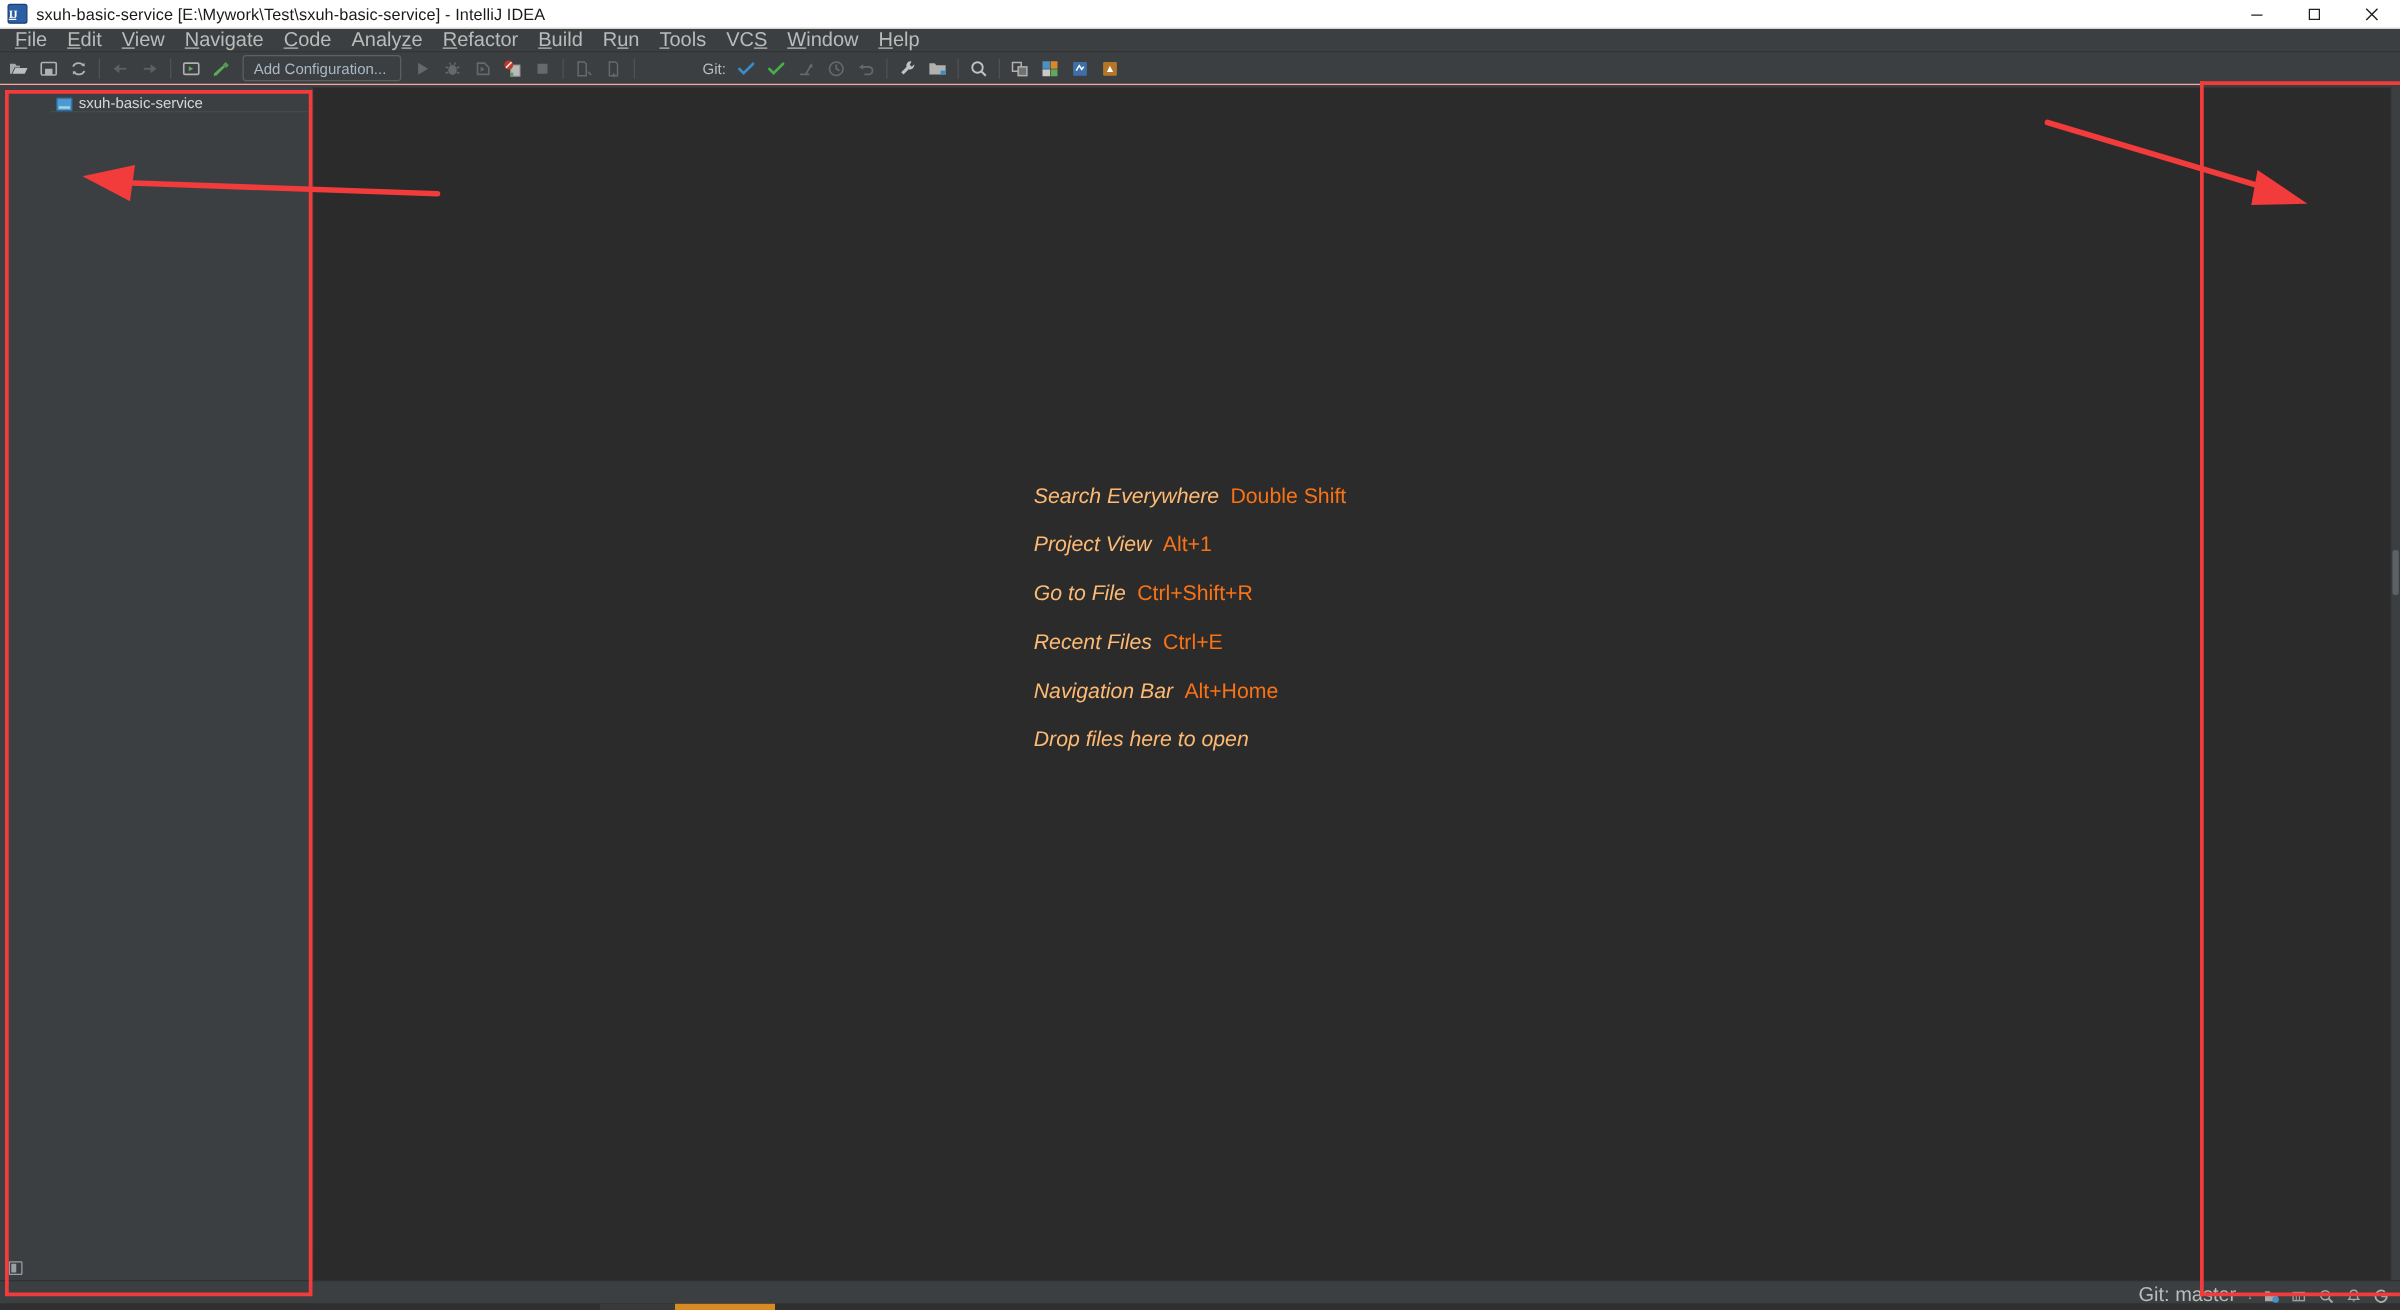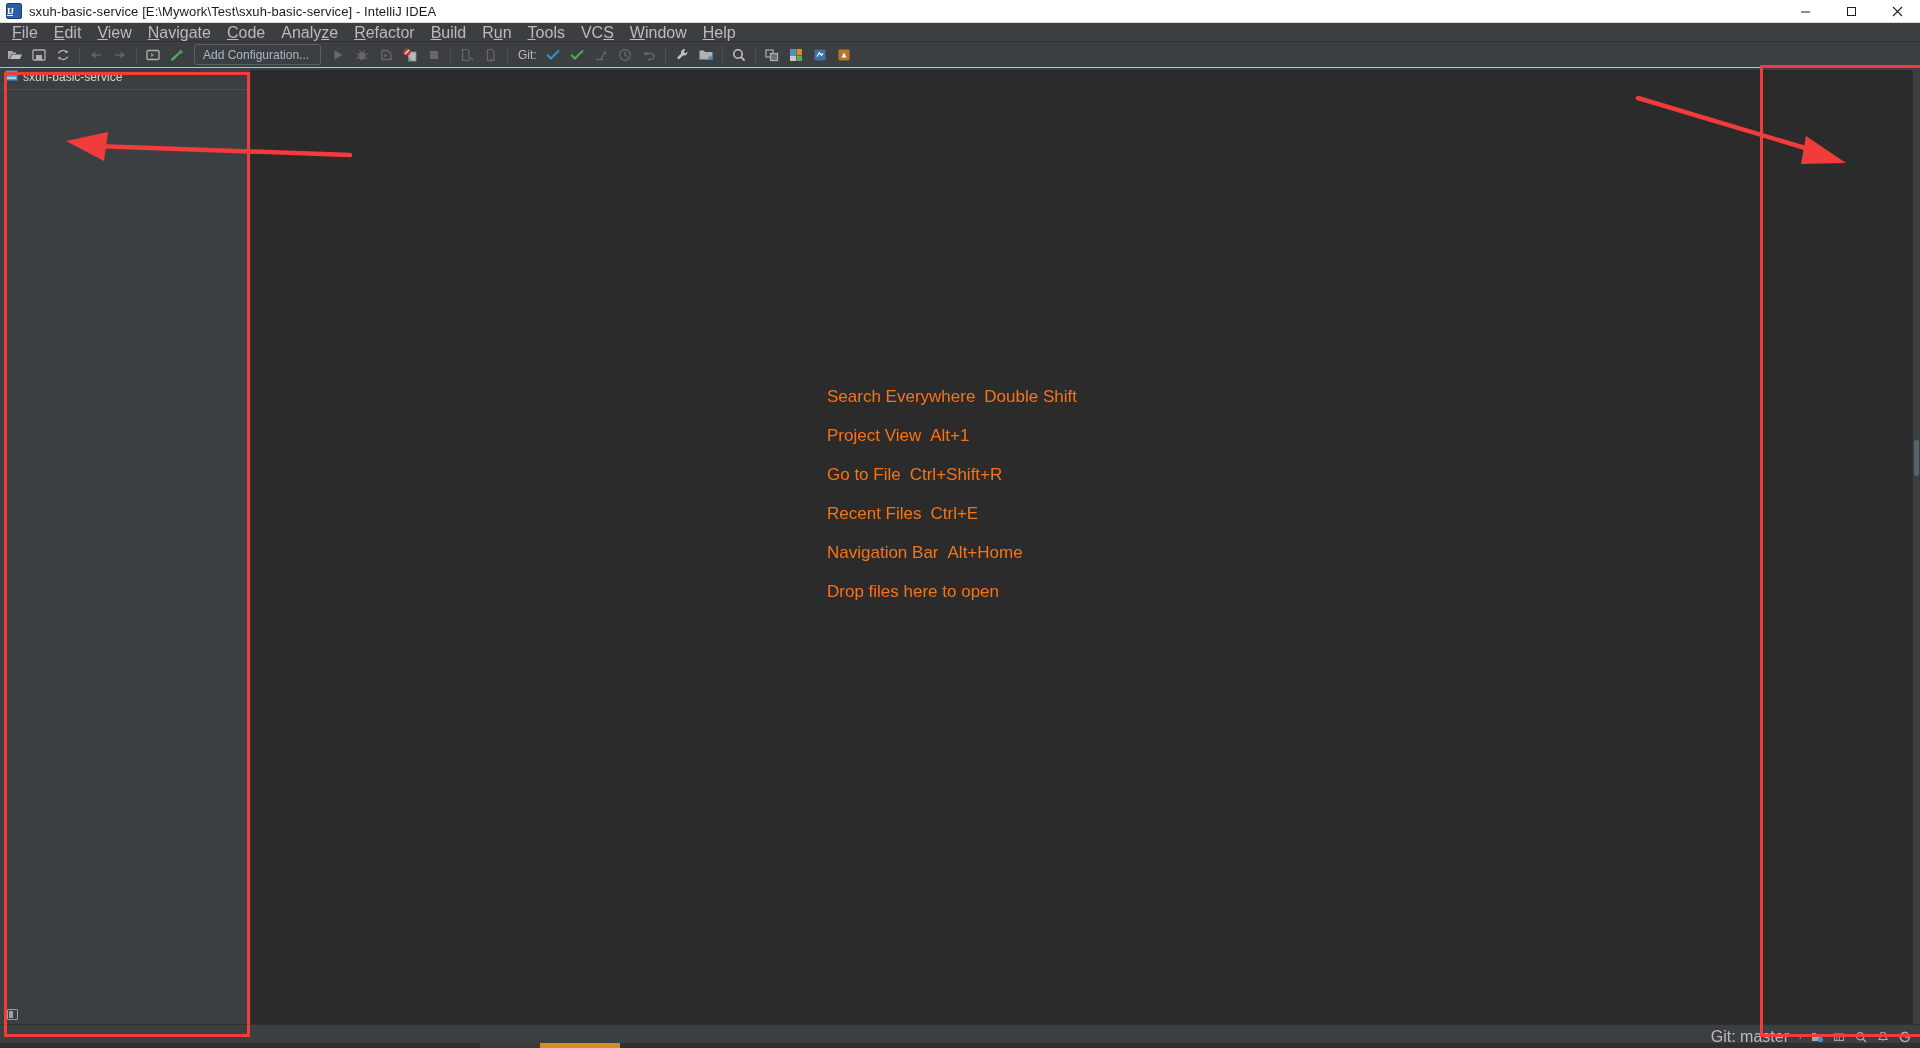--- a/index.html
+++ b/index.html
@@ -49,35 +49,35 @@
   }
   .tb-btn {
     width: 24px; height: 24px; display: flex; align-items: center; justify-content: center;
   }
   .tb-sep { width: 1px; height: 16px; background: #4f5254; margin: 0 4px; }
   .tb-config {
     height: 21px; min-width: 127px; border: 1px solid #5e6060; border-radius: 3px;
     background: #3c3f41; color: #a9b7c6; font-size: 12px;
     display: flex; align-items: center; padding: 0 8px; margin: 0 5px;
   }
-  .tb-label { font-size: 12px; color: #bbbbbb; padding: 0 4px 0 6px; }
+  .tb-label { font-size: 12px; color: #bbbbbb; padding: 0 4px 0 6px; margin-left: 44px; }
   .tb-disabled { opacity: .45; }
 
   
   .body-area {
     position: absolute; left: 0; top: 70px; right: 0; bottom: 24px;
     display: flex;
   }
   .project-pane {
     width: 251px; background: #3c3f41; position: relative;
     border-right: 1px solid #2e3133; display: flex; flex-direction: column;
   }
   .pane-tab {
-    height: 20px; display: flex; align-items: flex-start; padding-left: 5px;
-    background: #3c3f41; border-bottom: 1px solid #4a4d4f;
+    height: 20px; display: flex; align-items: flex-end; padding-left: 5px;
+    background: #3c3f41; border-bottom: 1px solid #4a4d4f; margin-left: 40px;
   }
   .pane-tab .ico {
     width: 13px; height: 11px; background: #4e9ad0; border: 1px solid #2c6f9e;
     border-radius: 1px; margin-right: 5px; position: relative;
   }
   .pane-tab .ico::after {
     content: ""; position: absolute; left: 1px; right: 1px; bottom: 1px; height: 2px;
     background: #9fd4f0;
   }
   .pane-tab .label { font-size: 12px; color: #d6d6d6; }
@@ -93,21 +93,21 @@
   .editor-area {
     flex: 1; background: #2b2b2b; position: relative; overflow: hidden;
   }
   .welcome {
     position: absolute; left: 576px; top: 307px;
     display: flex; flex-direction: column; gap: 0;
   }
   .wline {
     height: 39px; display: flex; align-items: center; white-space: nowrap;
   }
-  .wtitle { font-size: 17px; color: #f97316; font-weight: 300; }
+  .wtitle { font-size: 17px; color: #fdba74; font-weight: 300; font-style: italic; }
   .wkey { font-size: 17px; color: #f97316; margin-left: 9px; font-weight: 400; }
 
   .right-strip {
     width: 8px; background: #3c3f41; position: relative; border-left: 1px solid #2e3133;
   }
   .right-scroll {
     position: absolute; right: 1px; top: 370px; width: 5px; height: 36px;
     background: #5b6265; border-radius: 2px;
   }
 

